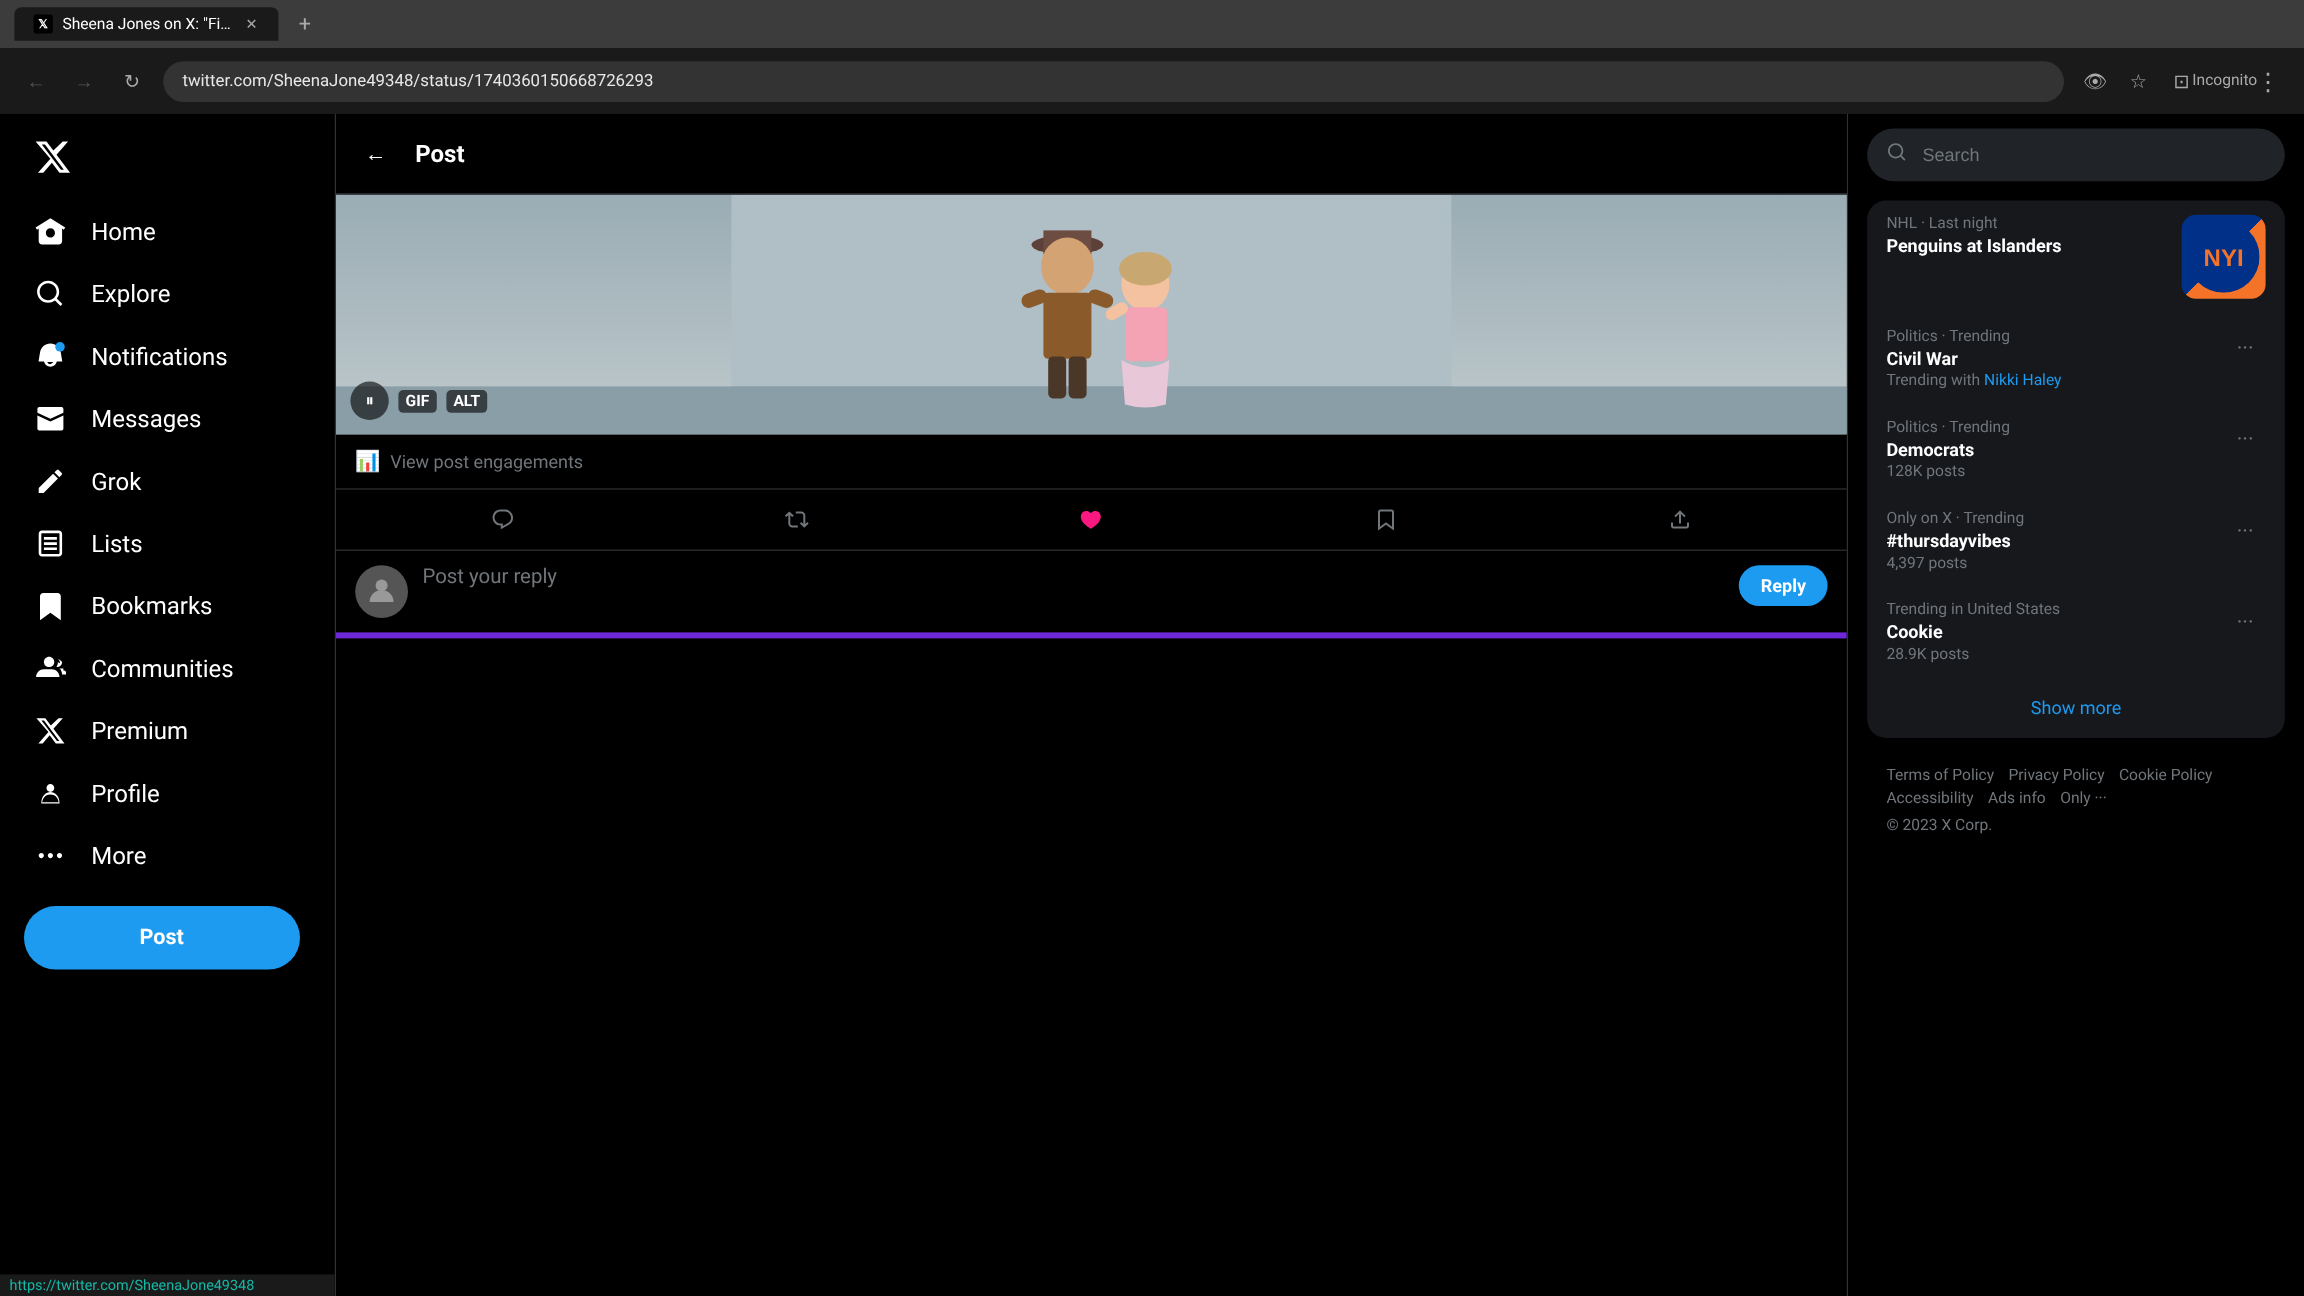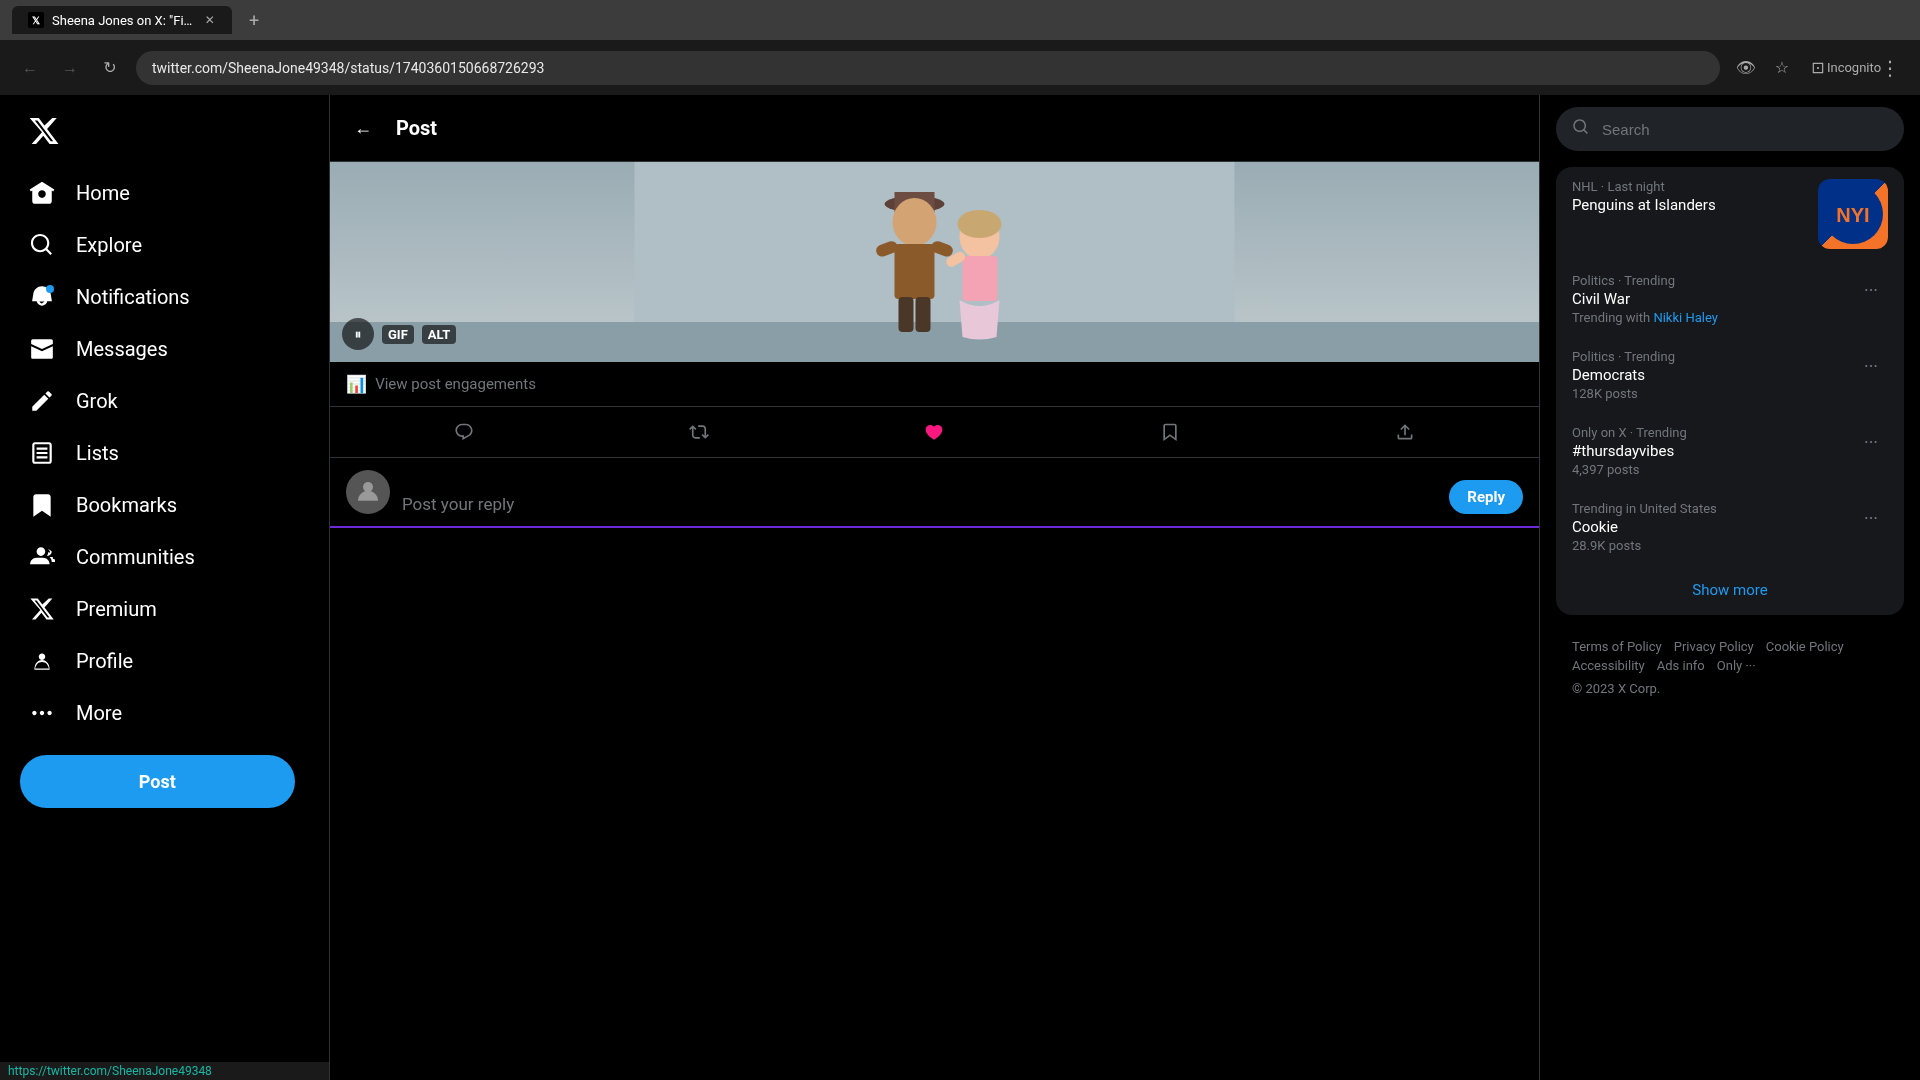--- a/index.html
+++ b/index.html
@@ -17,21 +17,21 @@
     .nav-btn { width: 28px; height: 28px; display: flex; align-items: center; justify-content: center; color: #aaa; cursor: pointer; font-size: 16px; border-radius: 50%; }
     .nav-btn.disabled { color: #555; cursor: default; }
     .address-bar { flex: 1; background: #333; border-radius: 20px; height: 34px; display: flex; align-items: center; padding: 0 16px; color: #e8e8e8; font-size: 14px; }
     .nav-actions { display: flex; align-items: center; gap: 8px; }
     .nav-action-btn { width: 28px; height: 28px; display: flex; align-items: center; justify-content: center; color: #aaa; cursor: pointer; font-size: 16px; }
 
     
     .app { display: flex; flex: 1; overflow: hidden; background: #000; }
 
     
-    .sidebar { width: 330px; flex-shrink: 0; padding: 8px 12px; display: flex; flex-direction: column; border-right: 1px solid #2f3336; overflow-y: auto; position: relative; }
+    .sidebar { width: 280px; flex-shrink: 0; padding: 8px 12px; display: flex; flex-direction: column; border-right: 1px solid #2f3336; overflow-y: auto; position: relative; }
     .sidebar-logo { padding: 12px 16px; margin-bottom: 4px; cursor: pointer; }
     .sidebar-logo svg { width: 32px; height: 32px; fill: #fff; }
     .nav-item { display: flex; align-items: center; gap: 20px; padding: 12px 16px; border-radius: 30px; cursor: pointer; transition: background 0.2s; font-size: 20px; font-weight: 400; color: #fff; }
     .nav-icon { width: 28px; height: 28px; display: flex; align-items: center; justify-content: center; flex-shrink: 0; }
     .post-btn { background: #1d9bf0; color: #fff; border-radius: 30px; padding: 16px; text-align: center; font-size: 18px; font-weight: 700; cursor: pointer; margin-top: 16px; width: 90%; margin-left: 8px; }
     .status-bar { background: #1a1a1a; color: #14b8a6; font-size: 12px; padding: 2px 8px; position: absolute; bottom: 0; left: 0; right: 0; }
 
     
     .main { flex: 1; border-right: 1px solid #2f3336; overflow-y: auto; }
     .post-header { display: flex; align-items: center; padding: 16px; border-bottom: 1px solid #2f3336; gap: 16px; position: sticky; top: 0; background: rgba(0,0,0,0.85); backdrop-filter: blur(4px); z-index: 10; }
@@ -45,37 +45,37 @@
     .gif-badge { background: rgba(0,0,0,0.6); border-radius: 4px; padding: 2px 6px; font-size: 13px; font-weight: 700; color: #fff; }
     .gif-alt { background: rgba(0,0,0,0.6); border-radius: 4px; padding: 2px 6px; font-size: 13px; font-weight: 700; color: #fff; }
 
     .post-meta { padding: 12px 16px; color: #71767b; font-size: 15px; border-bottom: 1px solid #2f3336; }
     .view-engagements { display: flex; align-items: center; gap: 8px; padding: 12px 16px; color: #71767b; font-size: 15px; cursor: pointer; border-bottom: 1px solid #2f3336; }
 
     .action-bar { display: flex; align-items: center; justify-content: space-around; padding: 4px 16px; border-bottom: 1px solid #2f3336; }
     .action-btn { width: 42px; height: 42px; display: flex; align-items: center; justify-content: center; border-radius: 50%; cursor: pointer; color: #71767b; font-size: 20px; position: relative; }
     .action-btn.liked { color: #f91880; }
 
-    .reply-area { display: flex; align-items: flex-end; padding: 12px 16px; gap: 12px; border-bottom: 2px solid #6d28d9; }
+    .reply-area { display: flex; align-items: flex-start; padding: 12px 16px; gap: 12px; border-bottom: 5px solid #6d28d9; }
     .user-avatar-small { width: 44px; height: 44px; border-radius: 50%; background: #555; flex-shrink: 0; overflow: hidden; display: flex; align-items: center; justify-content: center; }
     .reply-input { flex: 1; color: #71767b; font-size: 17px; cursor: text; }
     .reply-btn { background: #1d9bf0; color: #fff; border-radius: 30px; padding: 8px 18px; font-size: 15px; font-weight: 700; cursor: pointer; }
 
     
     .right-sidebar { width: 380px; flex-shrink: 0; padding: 12px 16px; overflow-y: auto; }
     .search-box { background: #202327; border-radius: 30px; height: 44px; display: flex; align-items: center; padding: 0 16px; gap: 12px; margin-bottom: 16px; }
     .search-icon-wrapper { color: #71767b; font-size: 18px; }
     .search-input { background: none; border: none; outline: none; color: #e7e9ea; font-size: 15px; flex: 1; }
     .search-input::placeholder { color: #71767b; }
 
     .trends-card { background: #16181c; border-radius: 16px; overflow: hidden; margin-bottom: 16px; }
     .trend-item { padding: 12px 16px; cursor: pointer; display: flex; justify-content: space-between; align-items: flex-start; gap: 47px; }
     .trend-item + .trend-item { border-top: none; }
     .trend-meta { font-size: 13px; color: #71767b; }
-    .trend-title { font-size: 15px; font-weight: 400; color: #fff; margin: 2px 0; }
+    .trend-title { font-size: 15px; font-weight: 700; color: #fff; margin: 2px 0; }
     .trend-count { font-size: 13px; color: #71767b; }
     .trend-more { width: 34px; height: 34px; display: flex; align-items: center; justify-content: center; border-radius: 50%; color: #71767b; cursor: pointer; font-size: 18px; flex-shrink: 0; }
     .trend-image { width: 70px; height: 70px; border-radius: 12px; background: linear-gradient(135deg, #003087 50%, #f47328 50%); object-fit: cover; flex-shrink: 0; overflow: hidden; display: flex; align-items: center; justify-content: center; font-size: 30px; }
     .nikki-link { color: #1d9bf0; cursor: pointer; }
     .show-more { color: #1d9bf0; font-size: 15px; cursor: pointer; padding: 16px; display: block; text-align: center; }
 
     .footer-links { display: flex; flex-wrap: wrap; gap: 4px 12px; padding: 8px 16px; }
     .footer-link { color: #71767b; font-size: 13px; cursor: pointer; }
     .footer-copyright { color: #71767b; font-size: 13px; padding: 0 16px 16px; }
 

